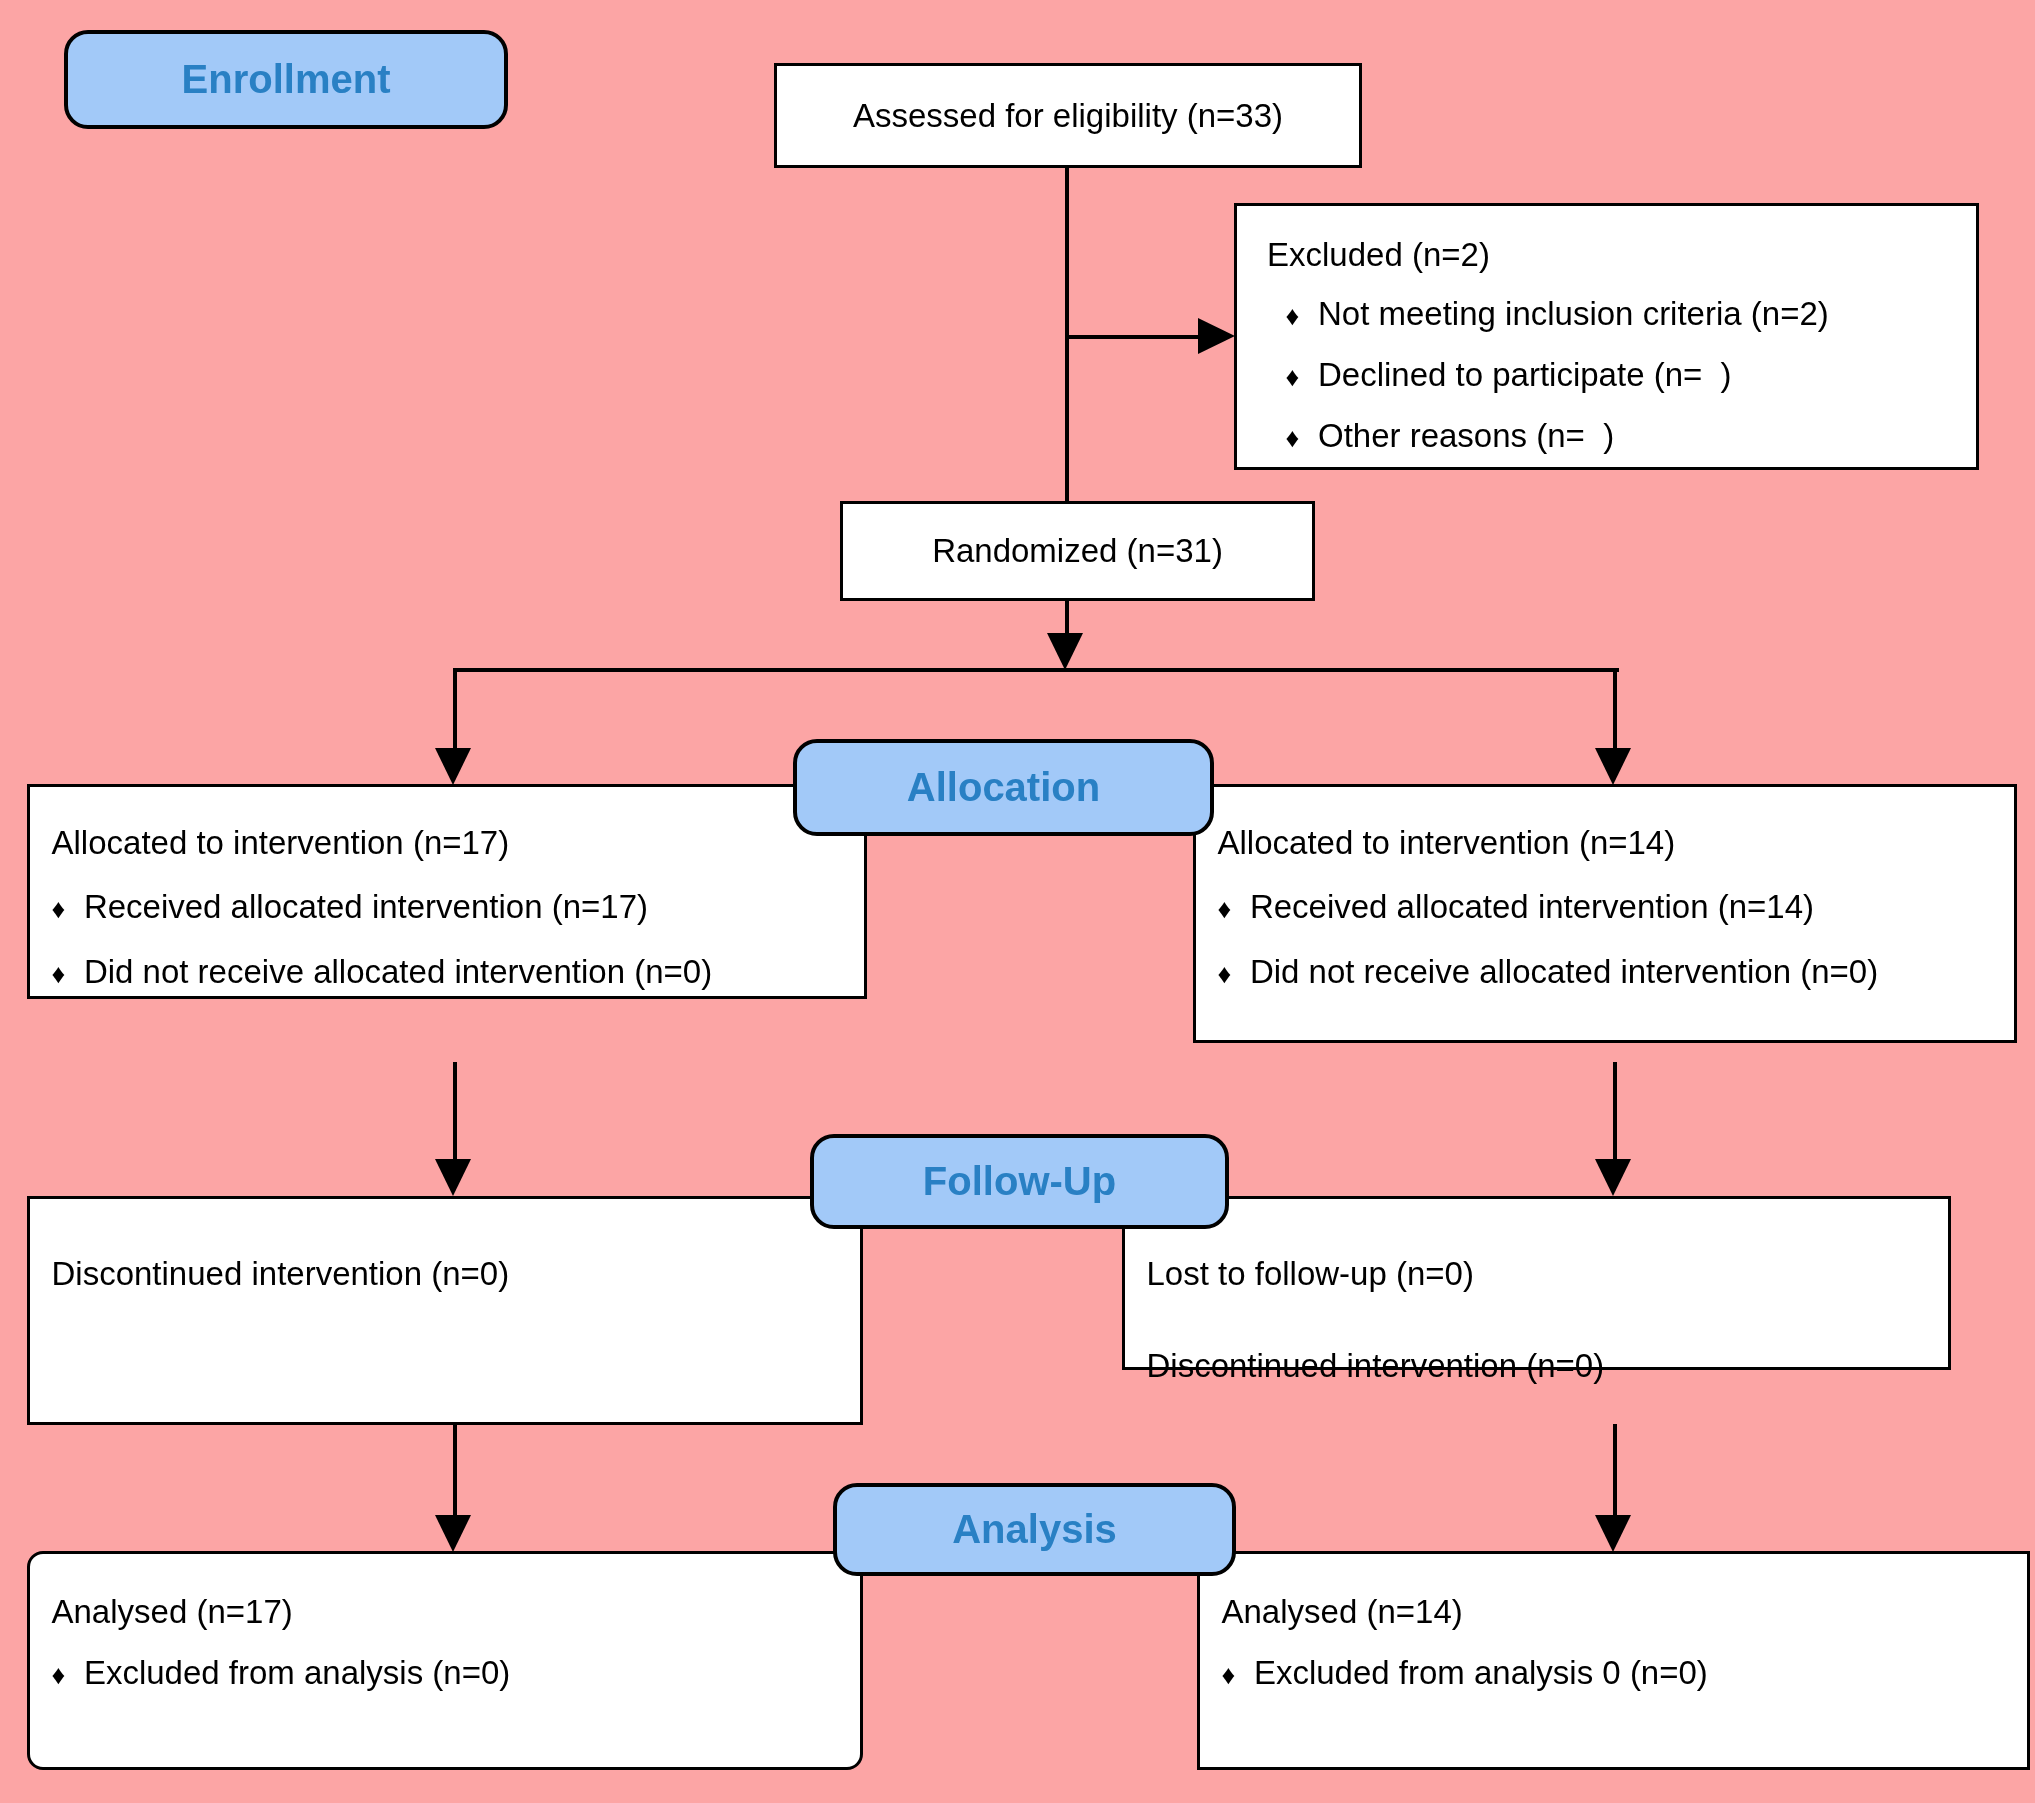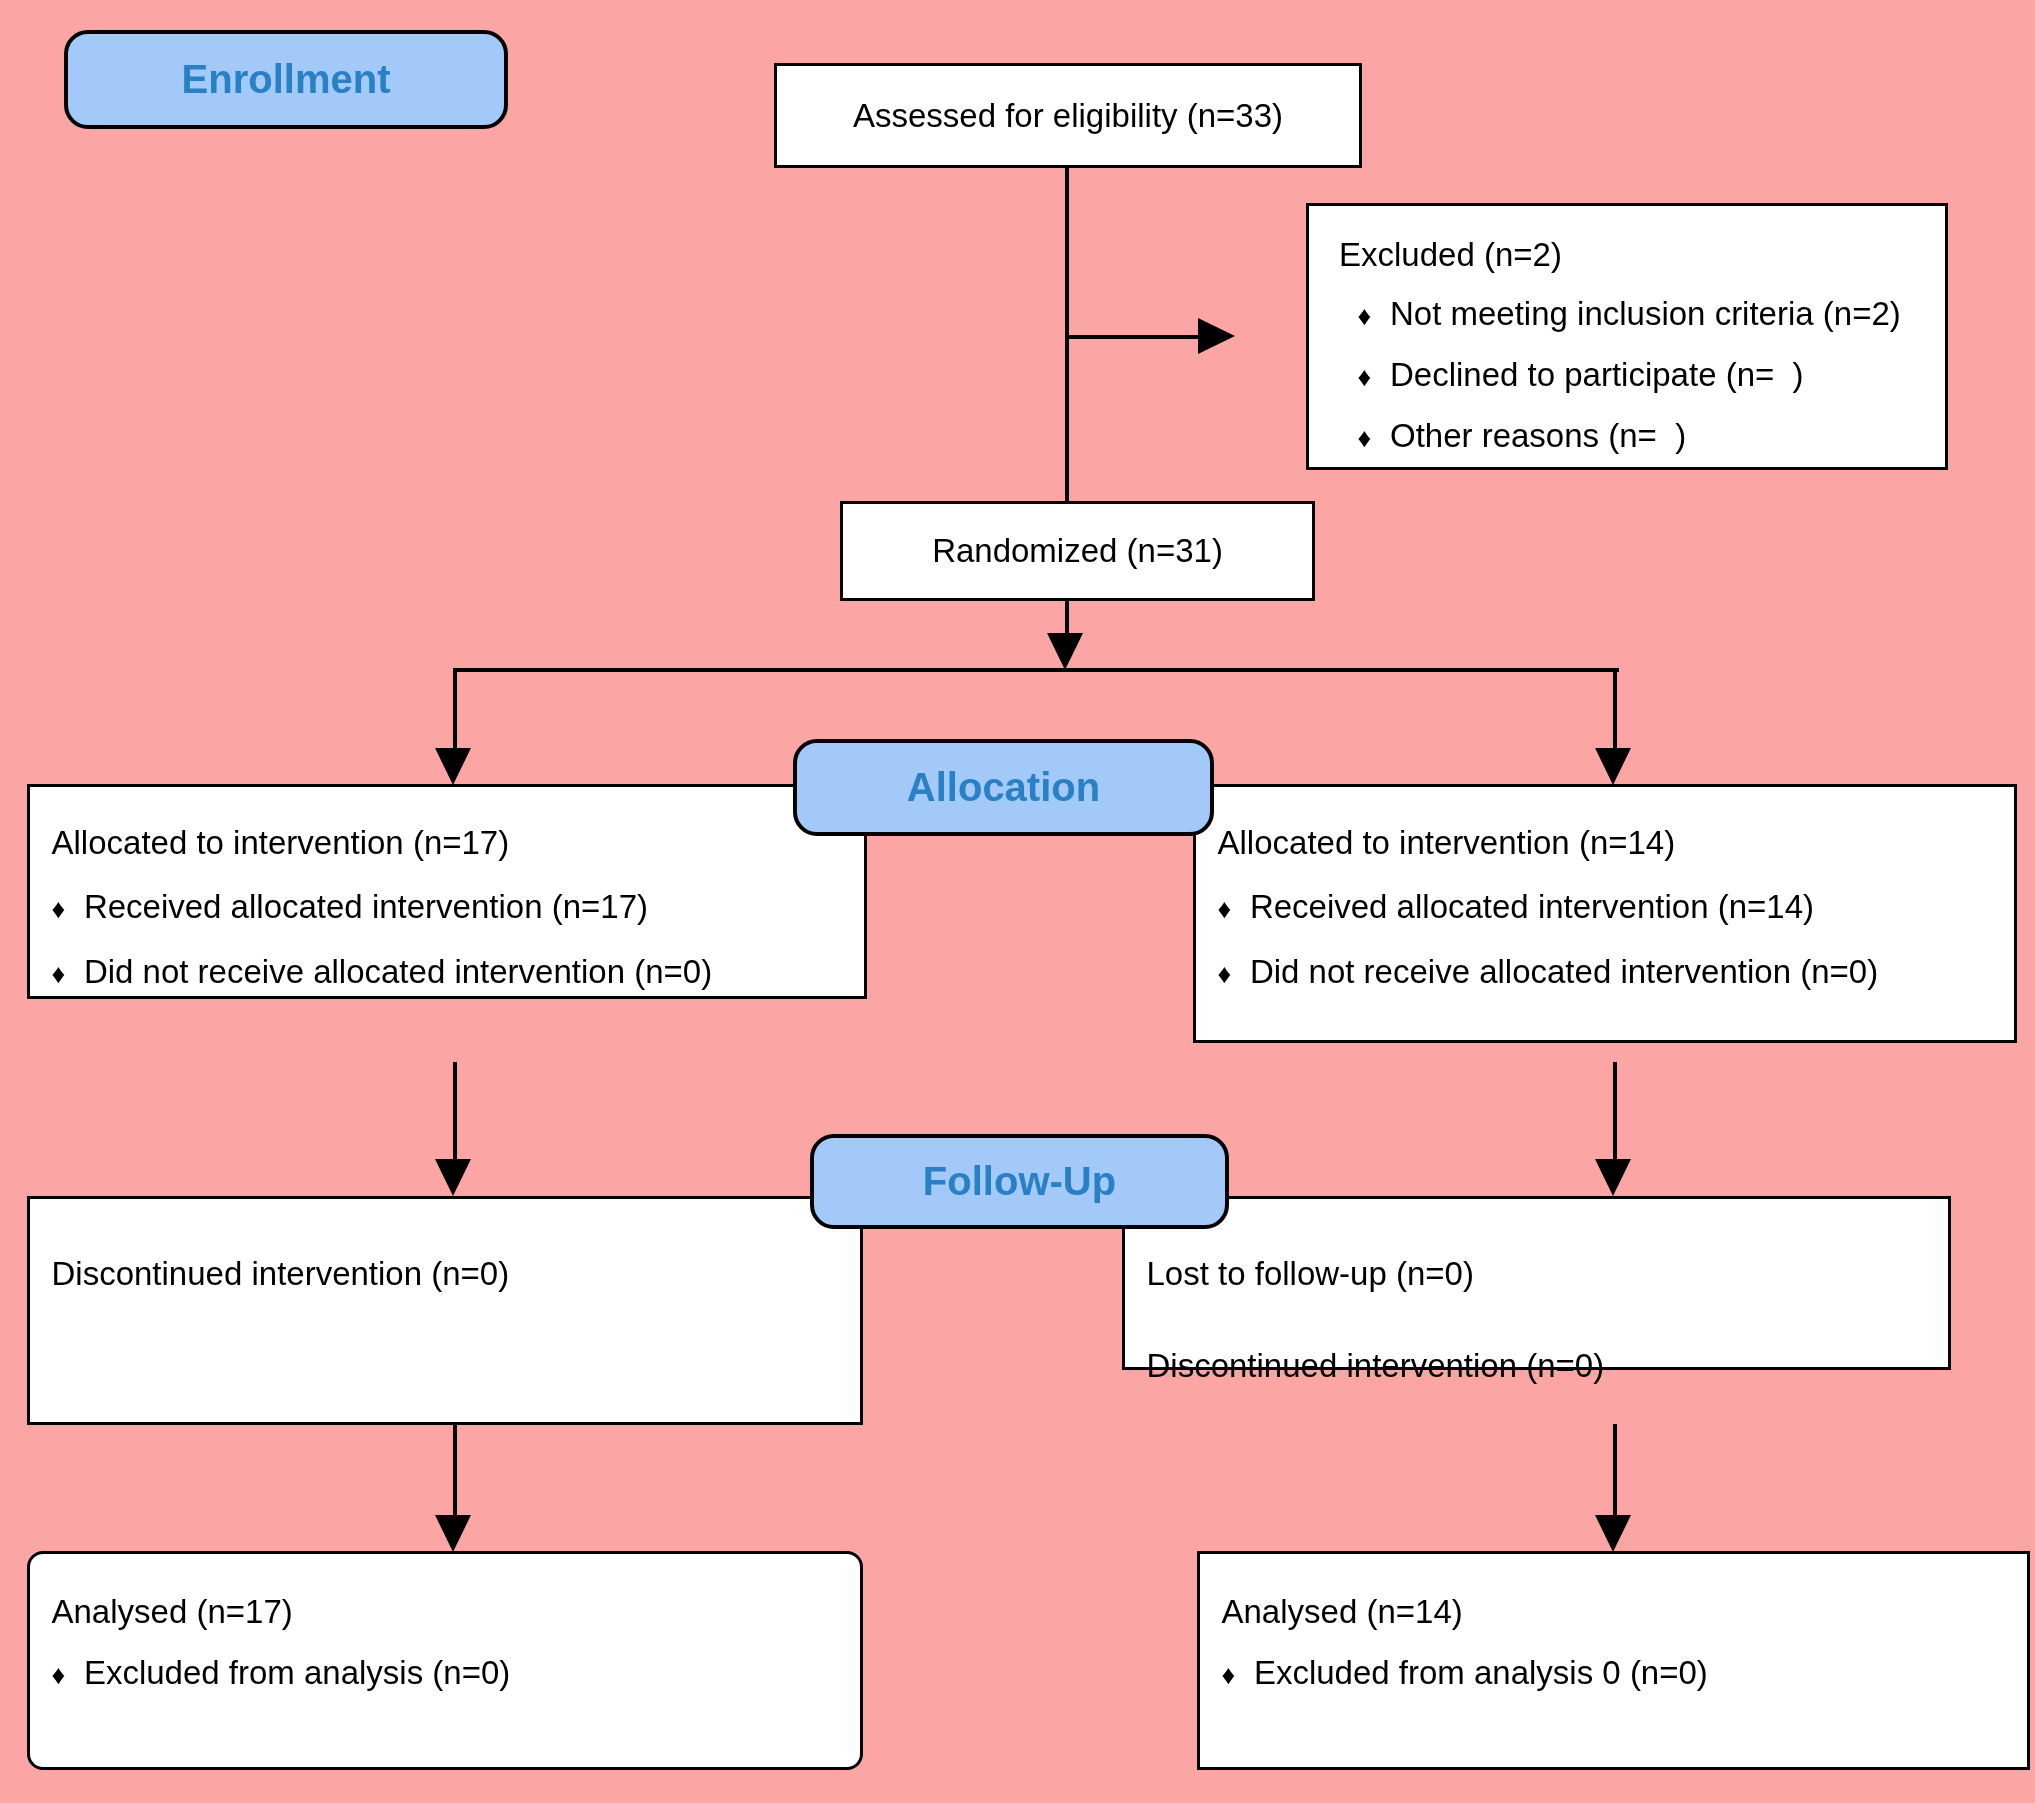--- a/index.html
+++ b/index.html
@@ -123,21 +123,21 @@
   <div class="vline" style="left:453px; top:1424px; height:93px;"></div>
   <div class="arr-down" style="left:435px; top:1515px;"></div>
 
   <div class="vline" style="left:1613px; top:1424px; height:93px;"></div>
   <div class="arr-down" style="left:1595px; top:1515px;"></div>
 
   <div class="box centered" style="left:774px; top:63px; width:588px; height:105px;">
     <span class="tline">Assessed for eligibility (n=33)</span>
   </div>
 
-  <div class="box excluded" style="left:1306px; top:203px; width:642px; height:267px;">
+  <div class="box excluded" style="left:1234px; top:203px; width:745px; height:267px;">
     <div class="tline">Excluded (n=2)</div>
     <div class="bline">
       <span class="diam">♦</span>
       <span>Not meeting inclusion criteria (n=2)</span>
     </div>
     <div class="bline">
       <span class="diam">♦</span>
       <span>Declined to participate (n=  )</span>
     </div>
     <div class="bline">
@@ -204,15 +204,18 @@
   </div>
 
   <div class="stage" style="left:793px; top:739px; width:421px; height:97px;">
     <span>Allocation</span>
   </div>
 
   <div class="stage" style="left:810px; top:1134px; width:419px; height:95px;">
     <span>Follow-Up</span>
   </div>
 
+  <div class="stage" style="left:833px; top:1483px; width:403px; height:93px;">
+    <span>Analysis</span>
+  </div>
 
 </div>
 
 
 </body></html>

